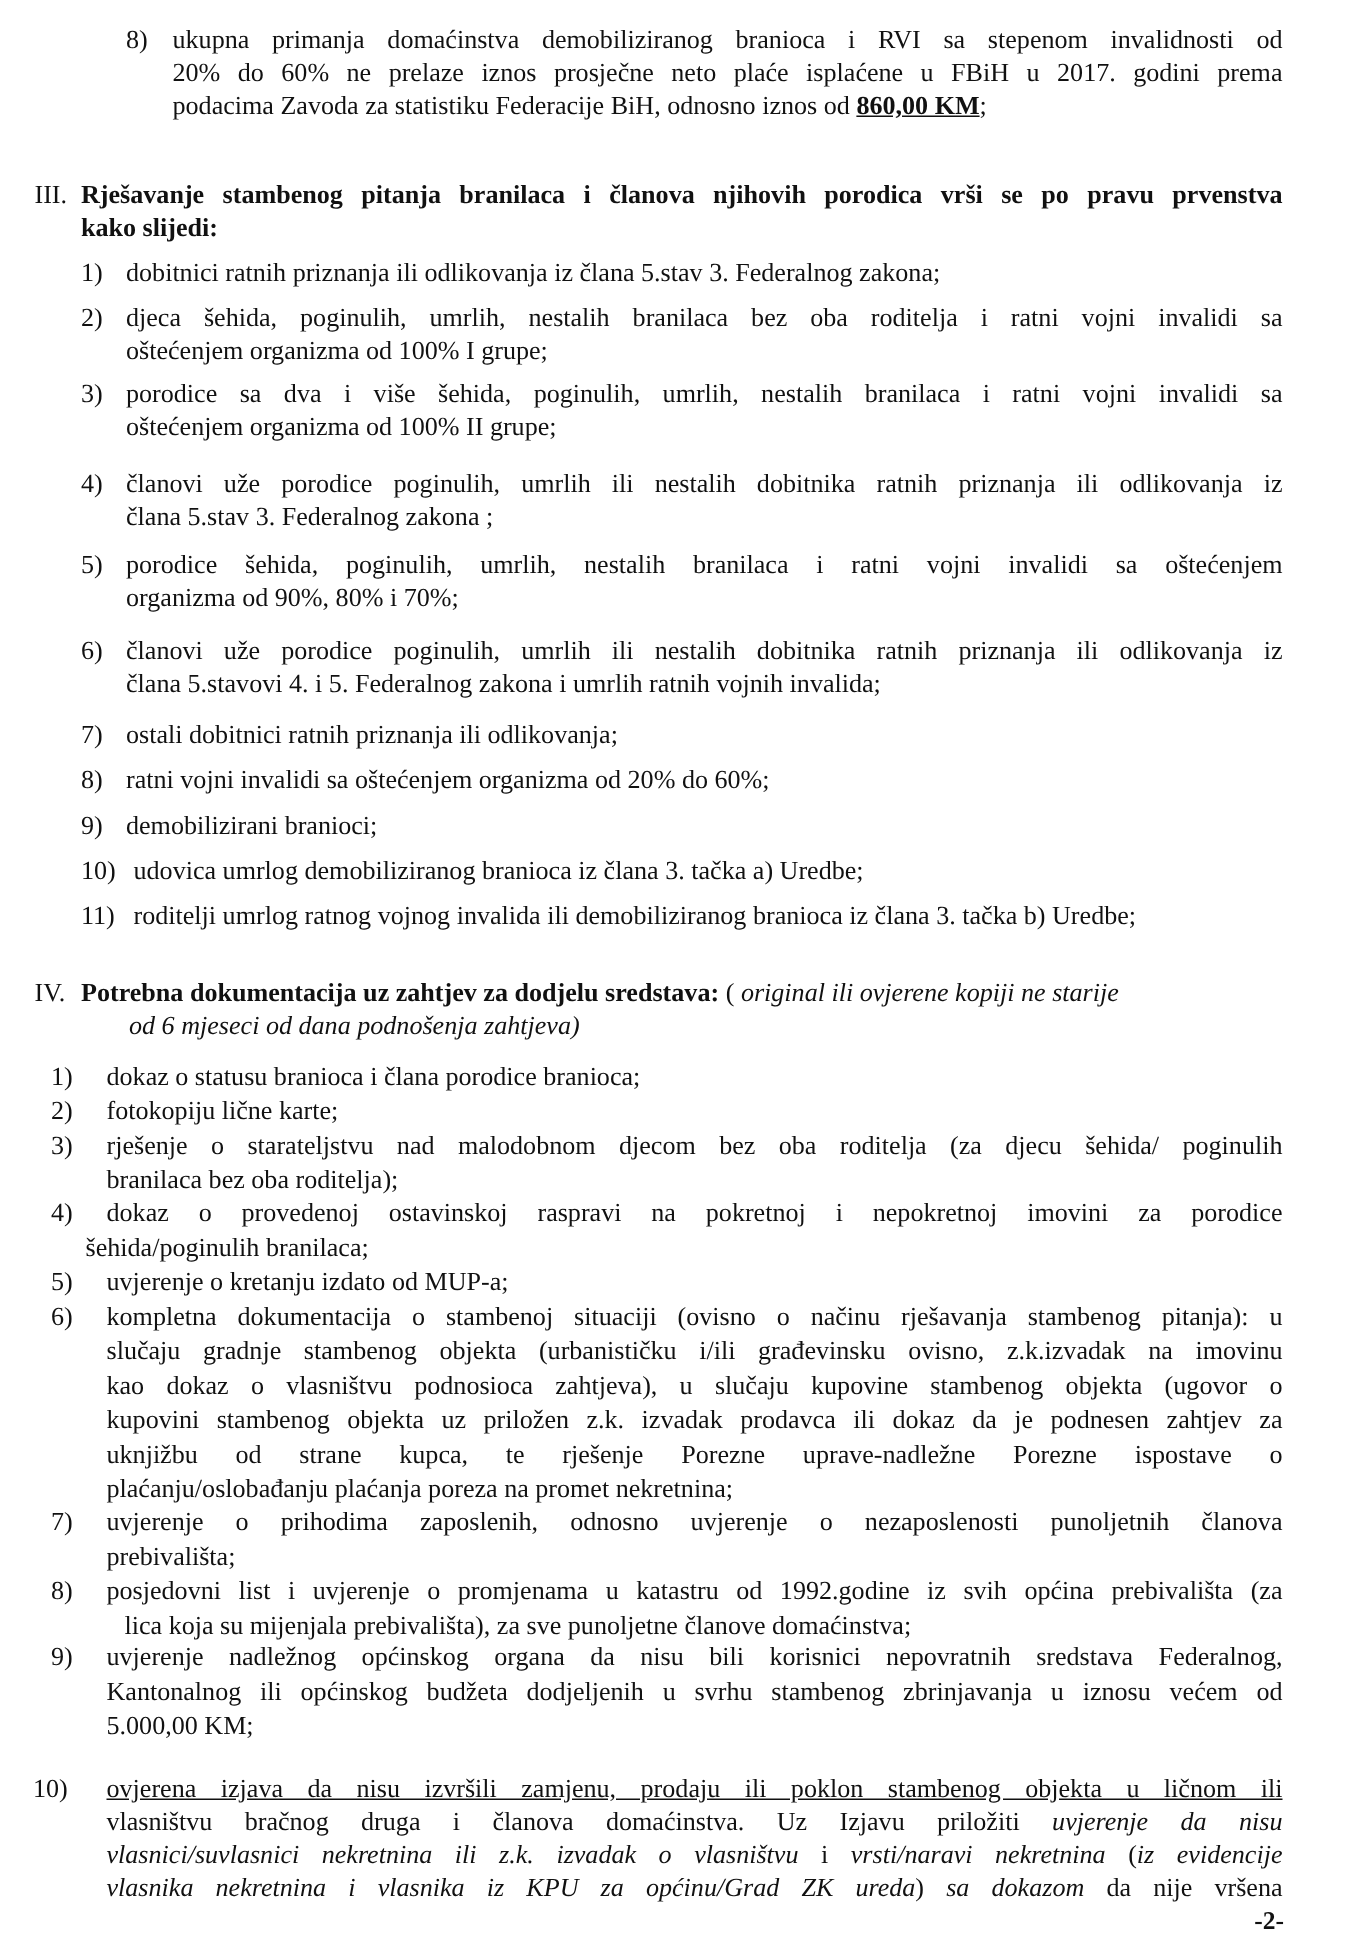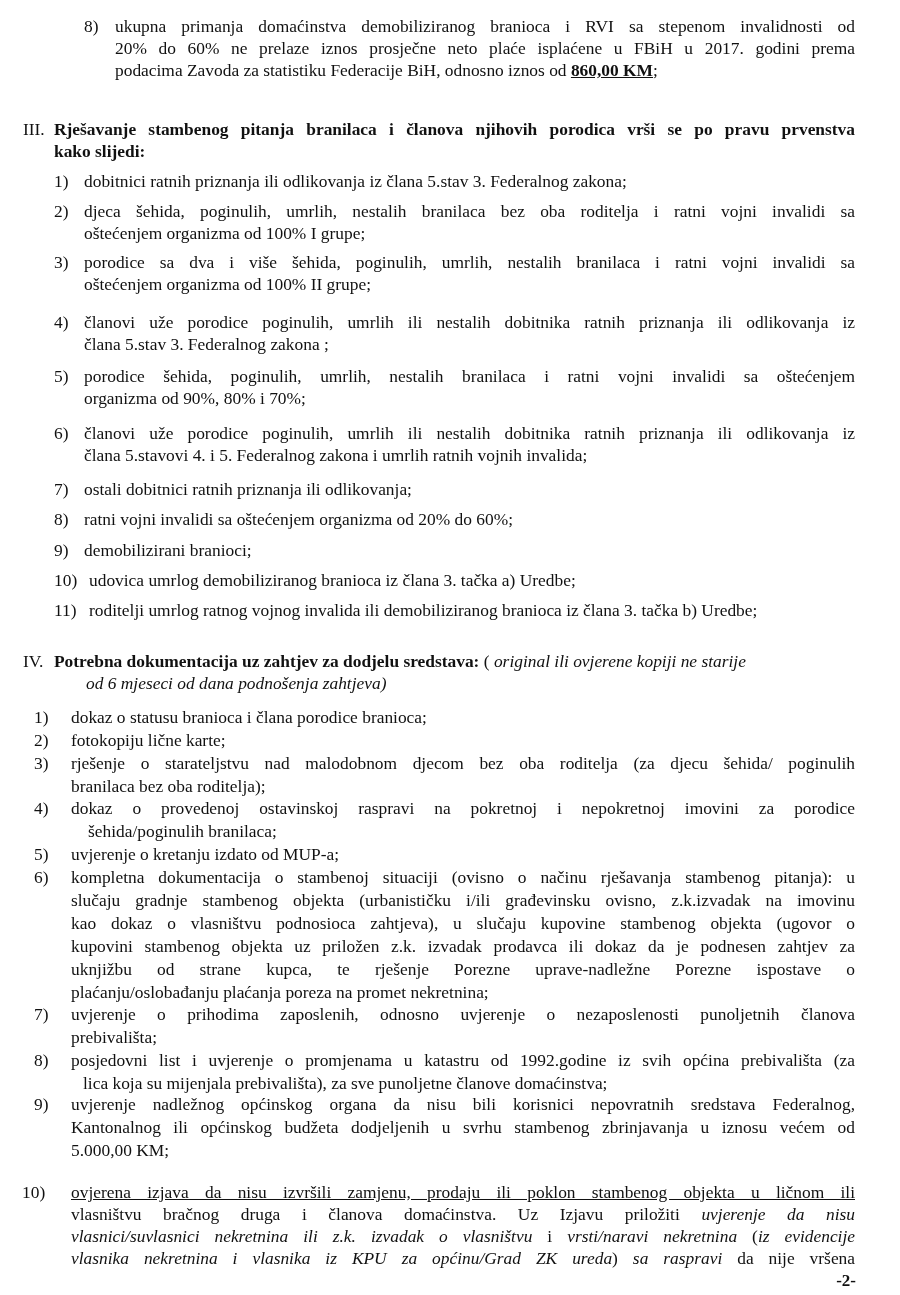--- a/index.html
+++ b/index.html
@@ -102,21 +102,21 @@
           <div class="line" style="left: 71px; top: 729px;">fotokopiju lične karte;</div>
         </div>
         <div>
           <span class="num" style="left: 34px; top: 752px;">3)</span>
           <div class="line just" style="left: 71px; top: 752px; width: 784px;">rješenje o starateljstvu nad malodobnom djecom bez oba roditelja (za djecu šehida/ poginulih</div>
           <div class="line" style="left: 71px; top: 775px;">branilaca bez oba roditelja);</div>
         </div>
         <div>
           <span class="num" style="left: 34px; top: 797px;">4)</span>
           <div class="line just" style="left: 71px; top: 797px; width: 784px;">dokaz o provedenoj ostavinskoj raspravi na pokretnoj i nepokretnoj imovini za porodice</div>
-          <div class="line" style="left: 88px; top: 820px;">šehida/poginulih branilaca;</div>
+          <div class="line" style="left: 57px; top: 820px;">šehida/poginulih branilaca;</div>
         </div>
         <div>
           <span class="num" style="left: 34px; top: 843px;">5)</span>
           <div class="line" style="left: 71px; top: 843px;">uvjerenje o kretanju izdato od MUP-a;</div>
         </div>
         <div>
           <span class="num" style="left: 34px; top: 866px;">6)</span>
           <div class="line just" style="left: 71px; top: 866px; width: 784px;">kompletna dokumentacija o stambenoj situaciji (ovisno o načinu rješavanja stambenog pitanja): u</div>
           <div class="line just" style="left: 71px; top: 889px; width: 784px;">slučaju gradnje stambenog objekta (urbanističku i/ili građevinsku ovisno, z.k.izvadak na imovinu</div>
           <div class="line just" style="left: 71px; top: 912px; width: 784px;">kao dokaz o vlasništvu podnosioca zahtjeva), u slučaju kupovine stambenog objekta (ugovor o</div>
@@ -140,18 +140,18 @@
           <div class="line just" style="left: 71px; top: 1116px; width: 784px;">Kantonalnog ili općinskog budžeta dodjeljenih u svrhu stambenog zbrinjavanja u iznosu većem od</div>
           <div class="line" style="left: 71px; top: 1139px;">5.000,00 KM;</div>
         </div>
       </div>
 
     <div>
       <span class="num" style="left:22px; top:1181px;">10)</span>
       <div class="line just" style="left:71px; top:1181px; width:784px;text-decoration:underline;">ovjerena izjava da nisu izvršili zamjenu, prodaju ili poklon stambenog objekta u ličnom ili</div>
       <div class="line just" style="left:71px; top:1203px; width:784px;"><span>vlasništvu  bračnog druga i članova domaćinstva. Uz Izjavu priložiti </span><span class="i">uvjerenje da nisu</span></div>
       <div class="line just" style="left:71px; top:1225px; width:784px;"><span class="i">vlasnici/suvlasnici nekretnina ili z.k. izvadak o vlasništvu</span><span> i </span><span class="i">vrsti/naravi nekretnina</span><span> (</span><span class="i">iz evidencije</span></div>
-      <div class="line just" style="left:71px; top:1247px; width:784px;"><span class="i">vlasnika nekretnina i vlasnika iz KPU za općinu/Grad ZK ureda</span><span>) </span><span class="i">sa raspravi</span><span> da nije vršena</span></div>
+      <div class="line just" style="left:71px; top:1247px; width:784px;"><span class="i">vlasnika nekretnina i vlasnika iz KPU za općinu/Grad ZK ureda</span><span>) </span><span class="i">sa dokazom</span><span> da nije vršena</span></div>
     </div>
   </div>
 
   <div class="footer">-2-</div>
 </div>
 
 </body></html>

